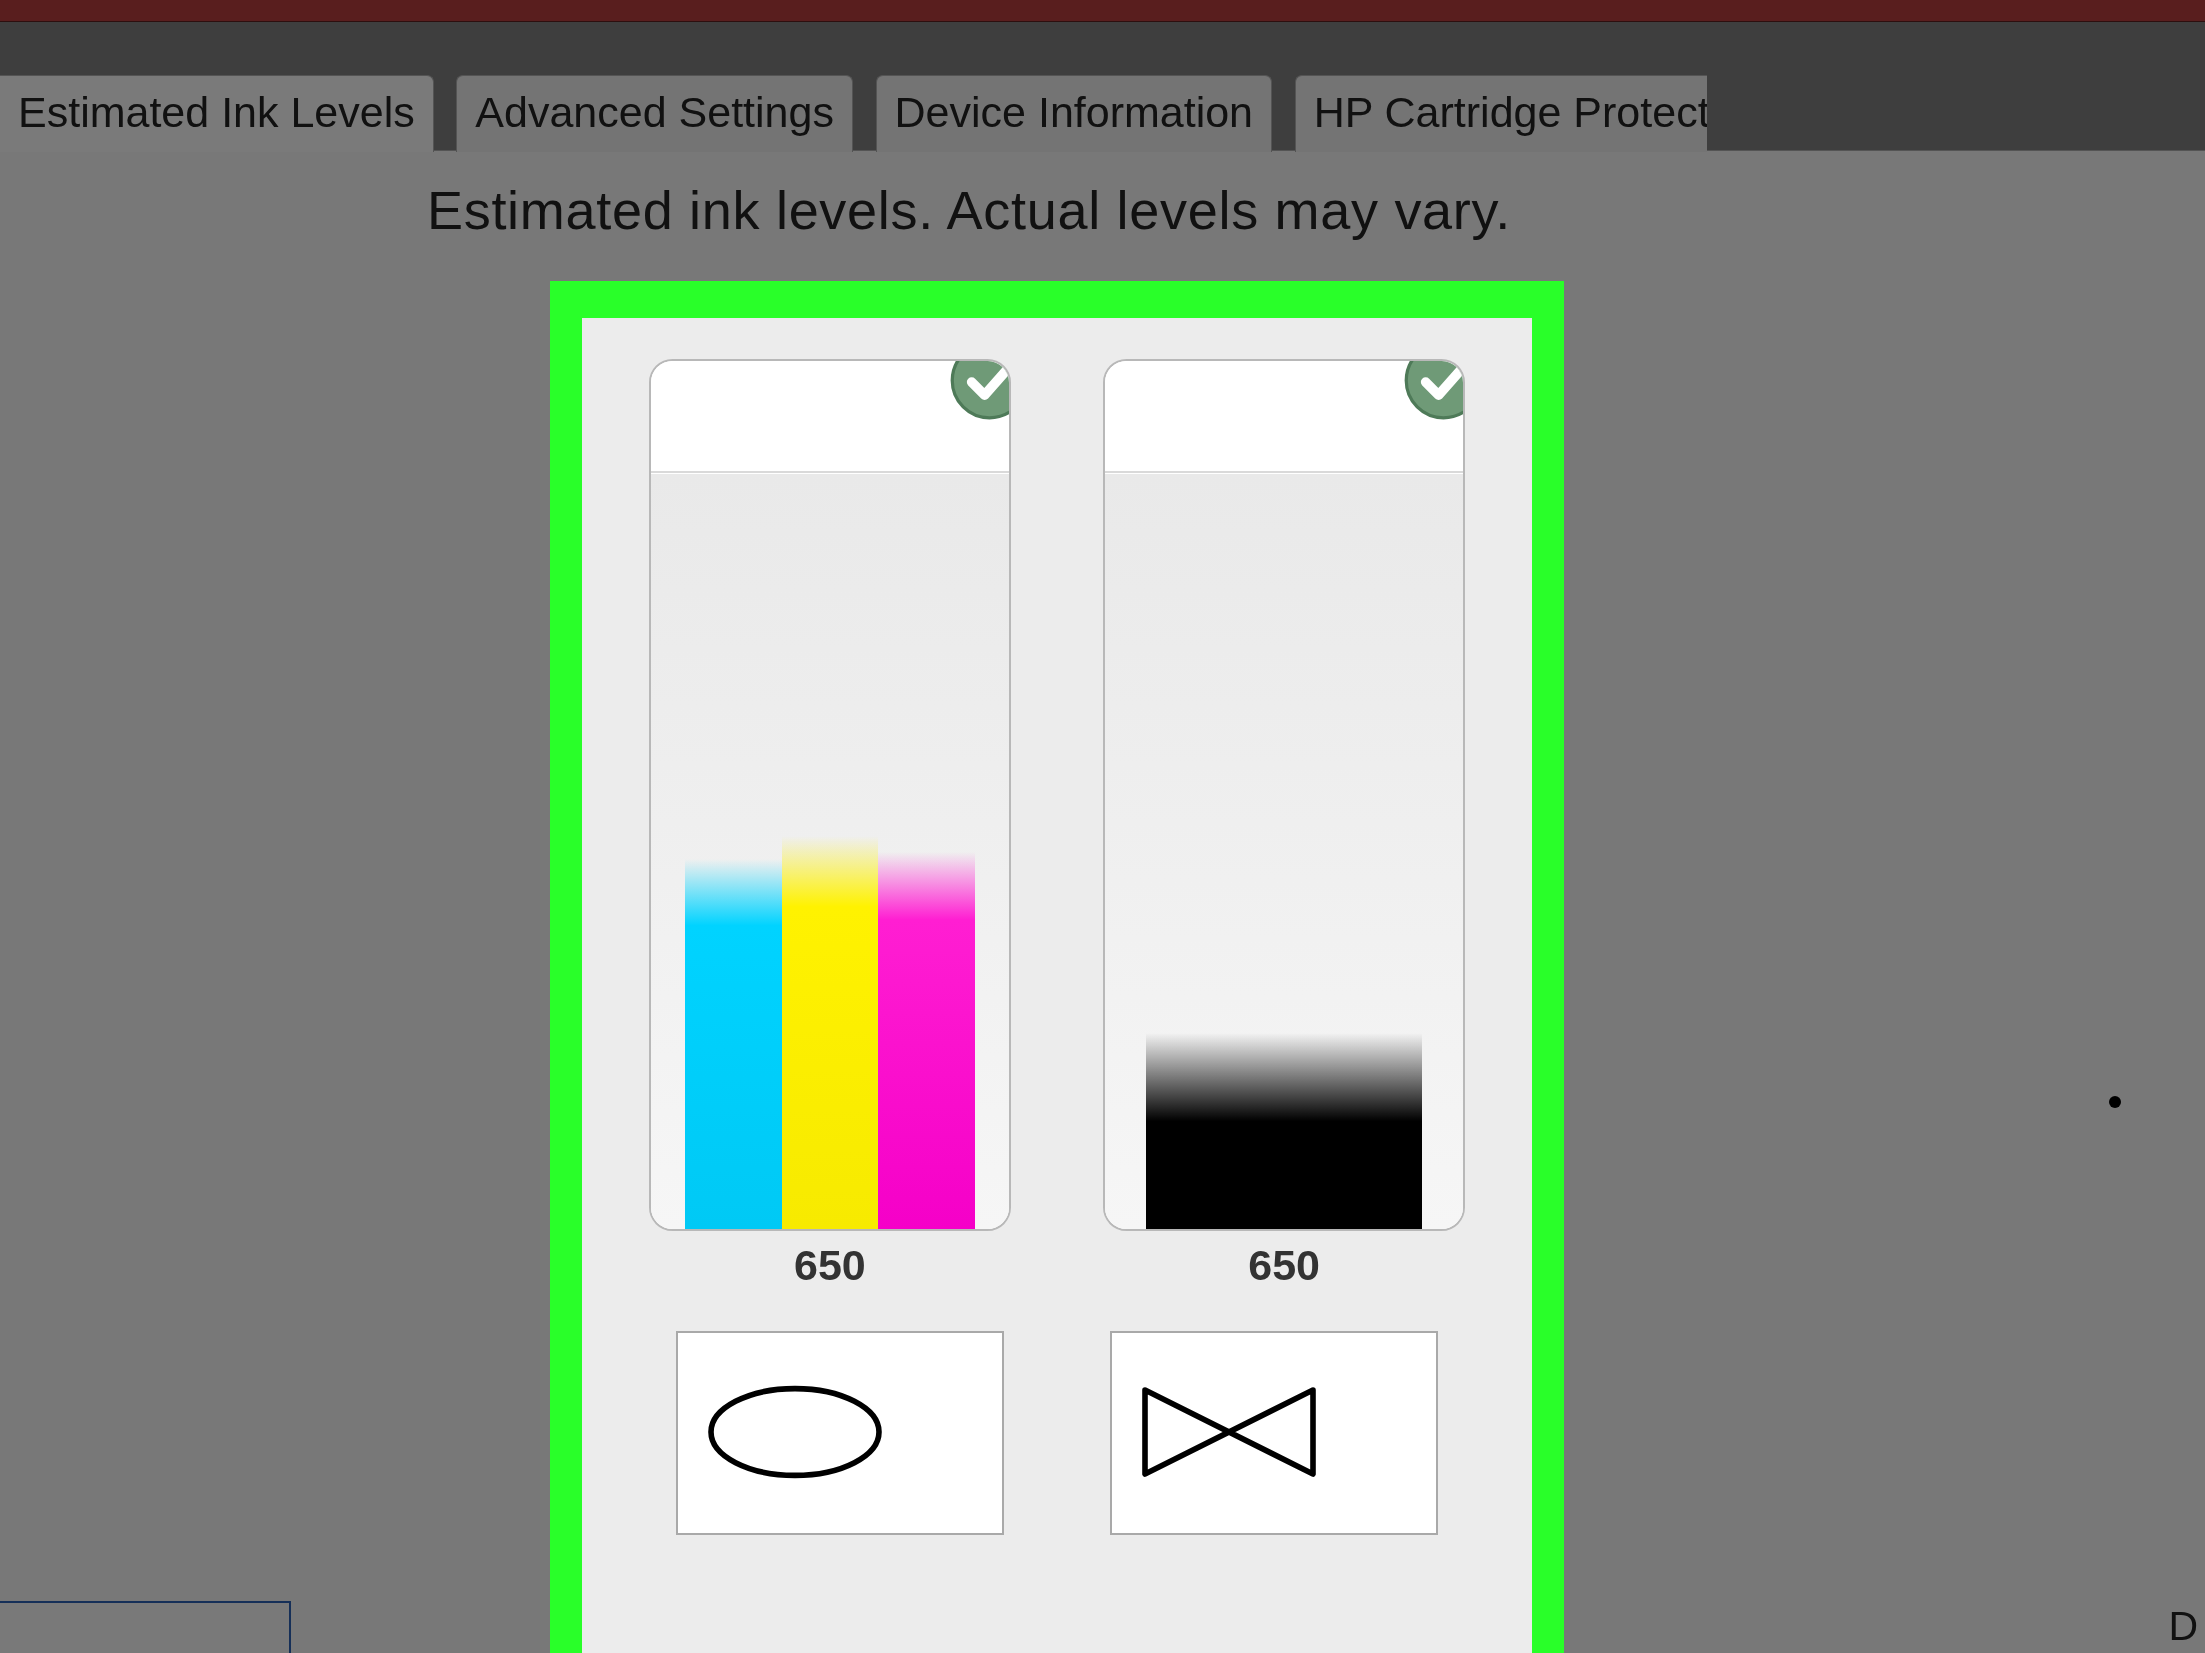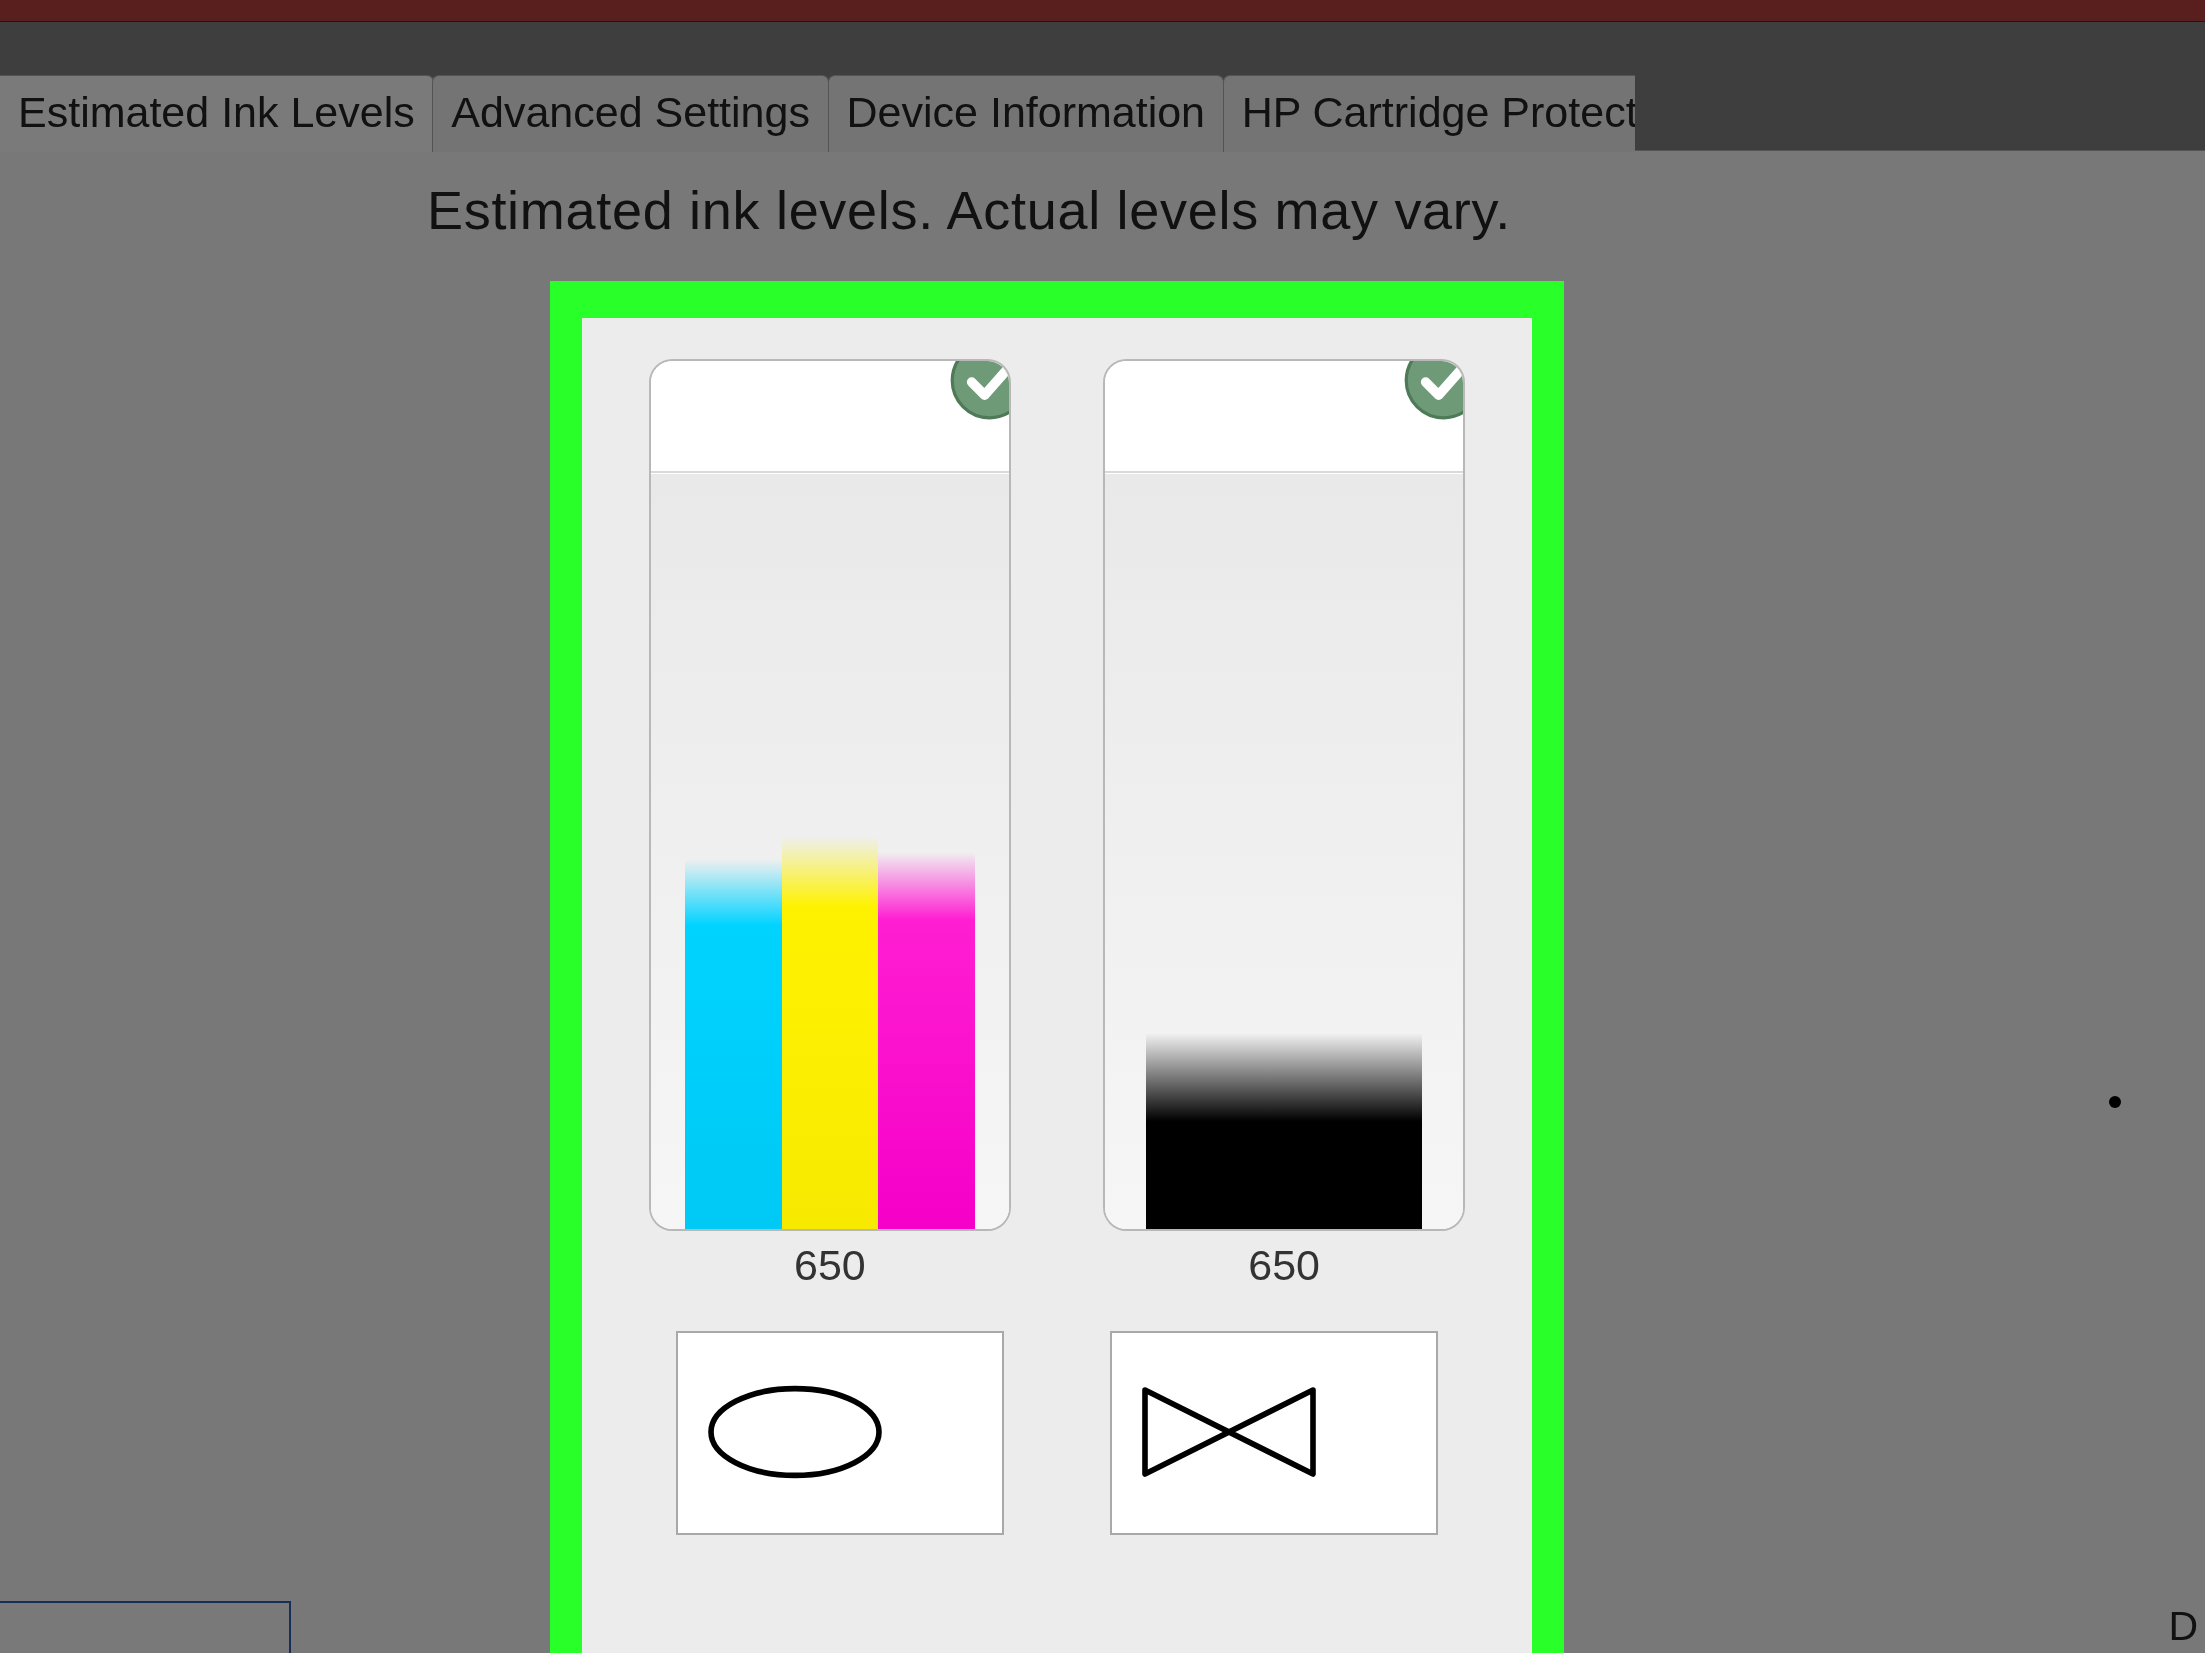--- a/index.html
+++ b/index.html
@@ -37,20 +37,21 @@
   .tabstrip {
     position: absolute;
     top: 62px;
     left: 0;
     right: 0;
     height: 90px;
     display: flex;
     align-items: flex-end;
     z-index: 1;
     padding-left: 0;
+    gap: 24px;
   }
   .tab {
     background: #e9e9e9;
     border: 1.4px solid #a8a8a8;
     border-bottom: none;
     border-top-left-radius: 6.9px;
     border-top-right-radius: 6.9px;
     padding: 12.4px 18px 15px 18px;
     font-size: 43px;
     color: #222;
@@ -200,20 +201,21 @@
     left: 41px;
     right: 41px;
     height: 26%;
     background: linear-gradient(to bottom, rgba(0,0,0,0) 0%, #000 45%, #000 100%);
   }
 
   .cart-label {
     margin-top: 9.6px;
     font-size: 43px;
     color: #333;
+    font-weight: bold;
   }
 
   
   .indicator-row {
     position: absolute;
     top: 1013px;
     left: 0;
     right: 0;
     display: flex;
     justify-content: space-around;

